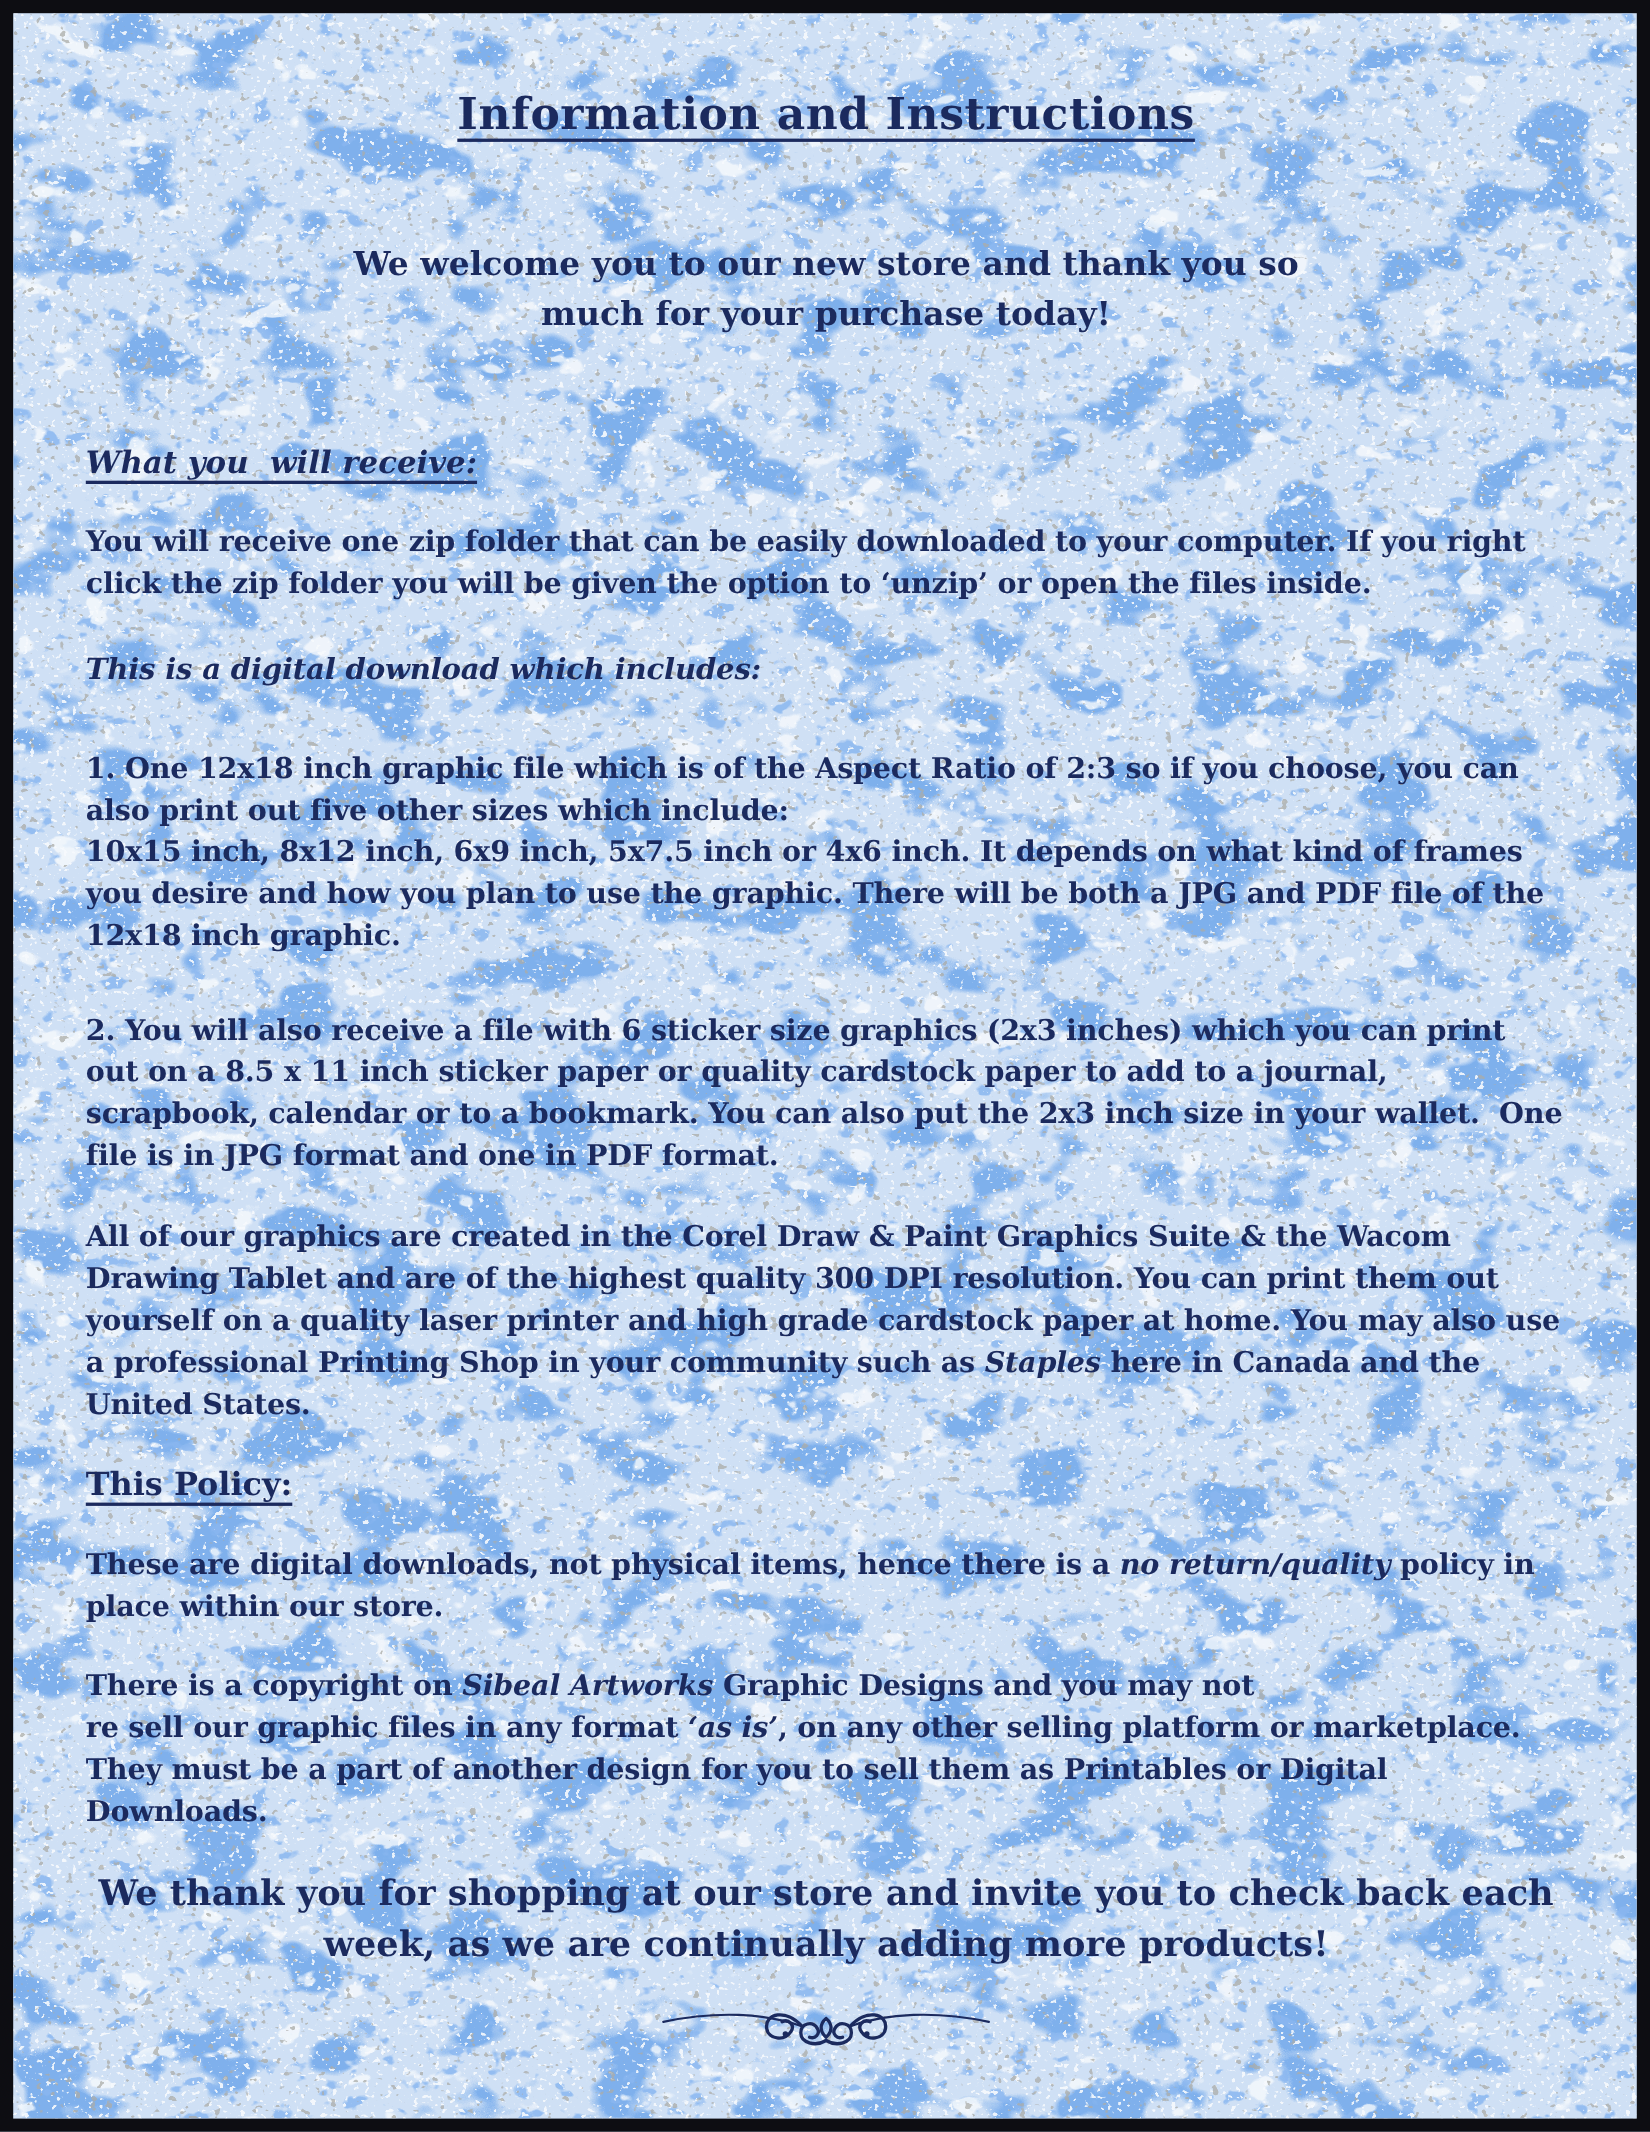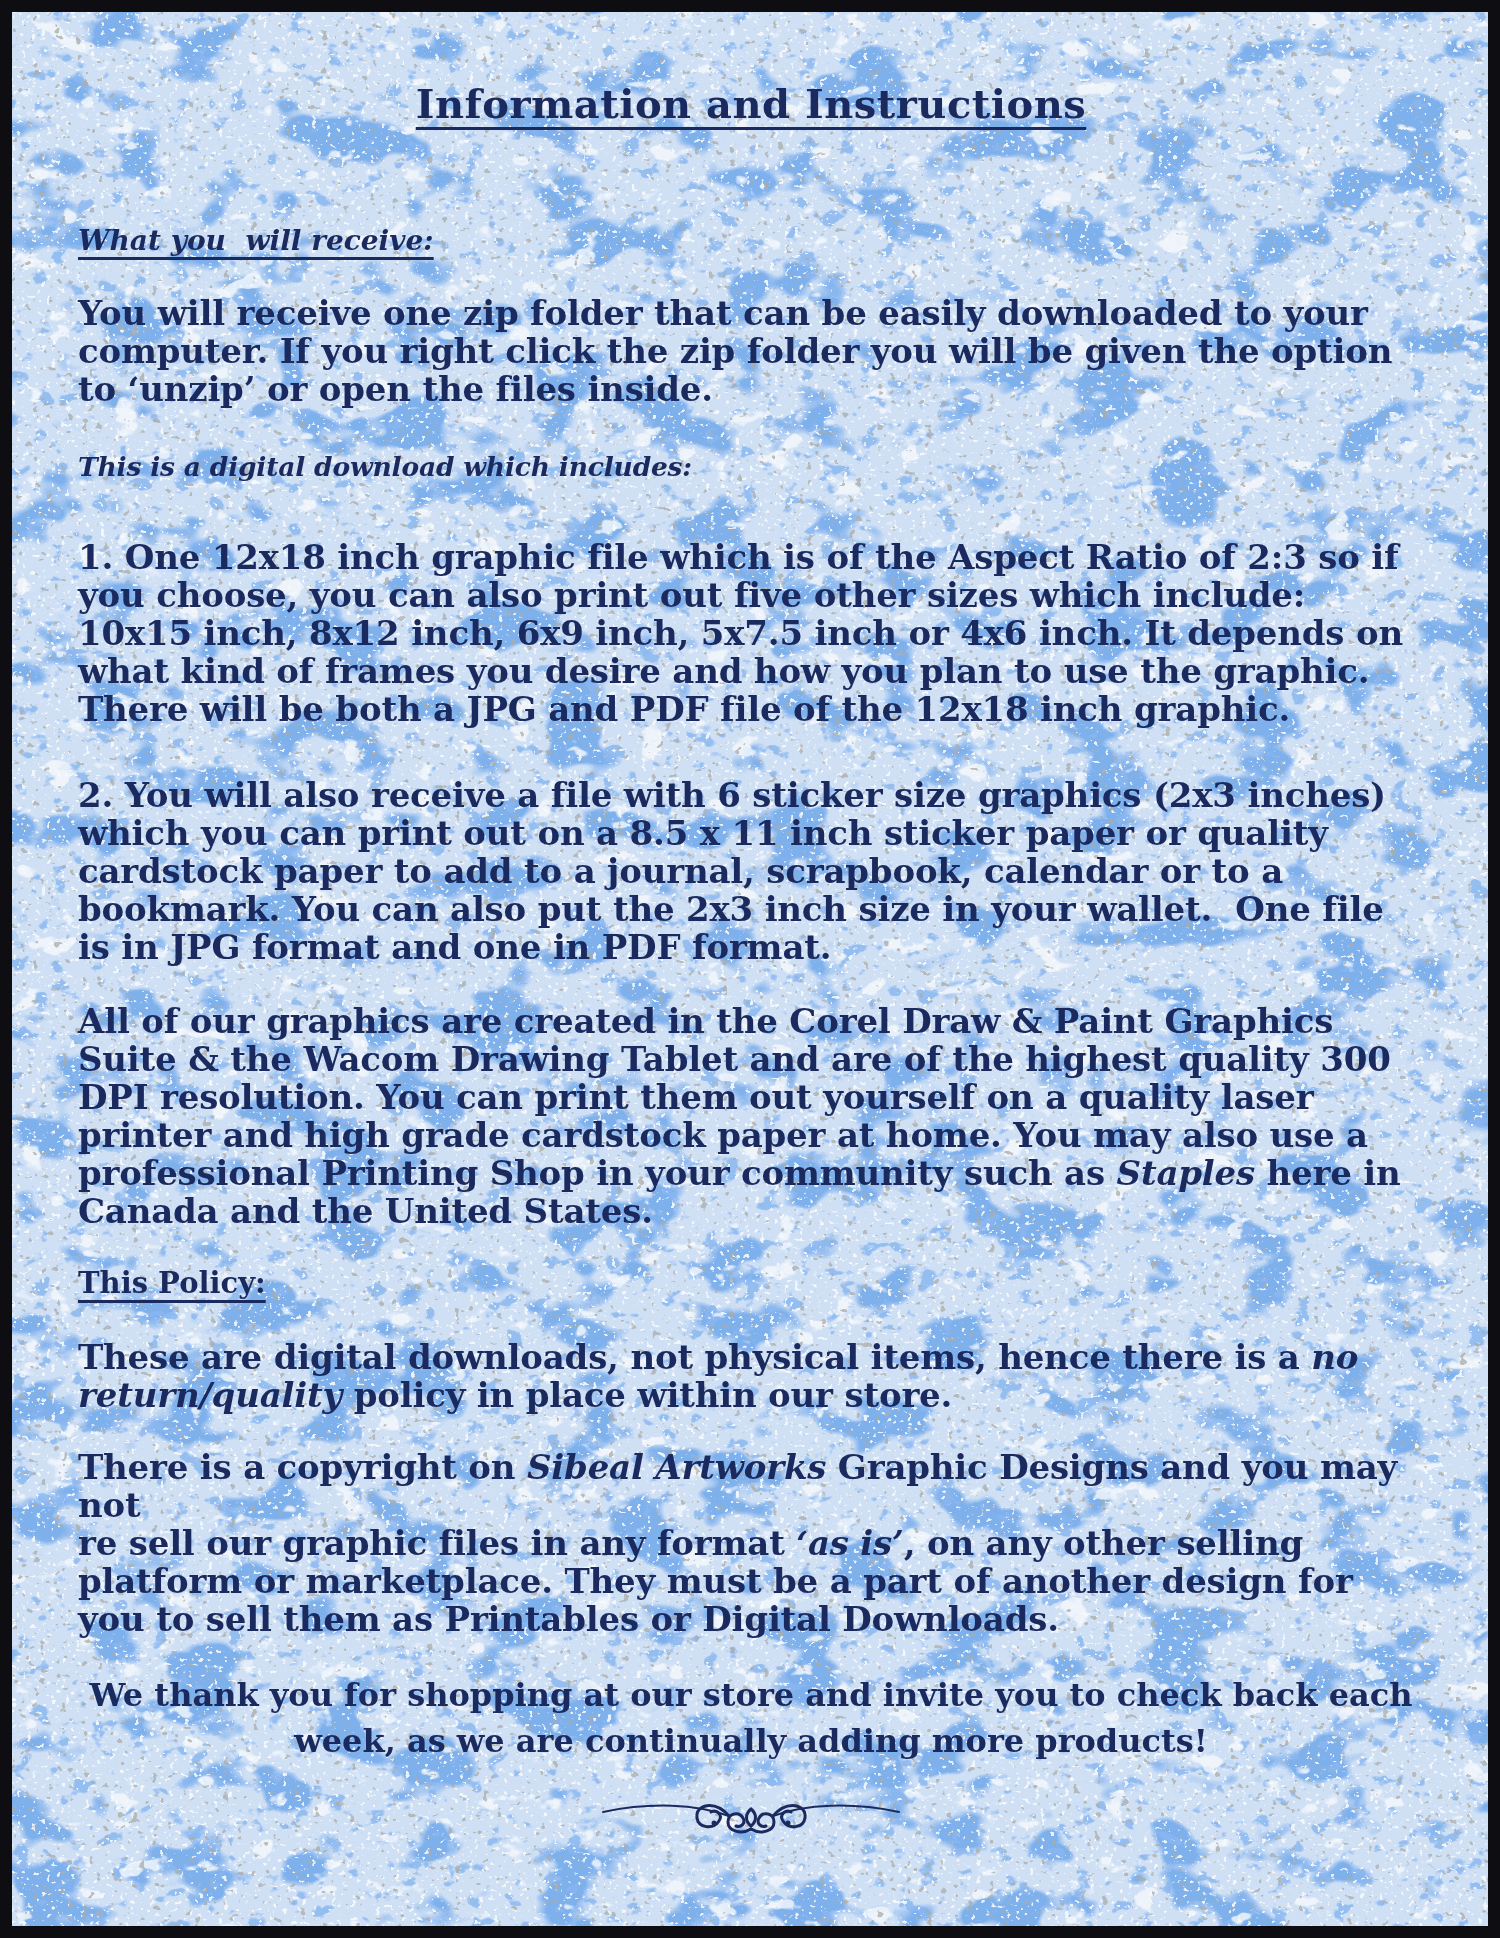--- a/index.html
+++ b/index.html
@@ -52,21 +52,21 @@
   .section-heading {
     font-size: 28px;
     line-height: 34px;
     text-decoration: underline;
     text-decoration-thickness: 2.5px;
     text-underline-offset: 7px;
   }
   .h-receive { margin-top: 96px; font-style: italic; }
   .h-policy  { margin-top: 36px; font-style: normal; font-size: 29px; }
   .body-p {
-    font-size: 34px;
+    font-size: 26px;
     line-height: 38px;
     letter-spacing: -0.2px;
   }
   .p-intro     { margin-top: 36px; }
   .h-includes  { margin-top: 40px; font-style: italic; font-size: 26.5px; }
   .p-item1     { margin-top: 52px; }
   .p-item2     { margin-top: 48px; }
   .p-quality   { margin-top: 36px; }
   .p-returns   { margin-top: 38px; }
   .p-copyright { margin-top: 34px; }
@@ -119,20 +119,22 @@
     <rect class="spk-blue2" width="1500" height="1938" filter="url(#blobsMed)" opacity="0.85"></rect>
     <rect class="spk-white" width="1500" height="1938" filter="url(#blobsWhite)" opacity="0.8"></rect>
     <rect class="spk-white" width="1500" height="1938" filter="url(#speckWhite)" opacity="0.9"></rect>
     <rect class="spk-gray" width="1500" height="1938" filter="url(#speckGray)" opacity="0.75"></rect>
   </svg>
 
   <div class="content">
 
     <h1 class="page-title">Information and Instructions</h1>
 
+    <p class="welcome ws">We welcome you to our new store and thank you so
+much for your purchase today!</p>
 
     <h2 class="section-heading h-receive ws">What you  will receive:</h2>
 
     <p class="body-p p-intro ws">You will receive one zip folder that can be easily downloaded to your computer. If you right click the zip folder you will be given the option to ‘unzip’ or open the files inside.</p>
 
     <p class="body-p h-includes ws">This is a digital download which includes:</p>
 
     <p class="body-p p-item1 ws">1. One 12x18 inch graphic file which is of the Aspect Ratio of 2:3 so if you choose, you can also print out five other sizes which include:
 10x15 inch, 8x12 inch, 6x9 inch, 5x7.5 inch or 4x6 inch. It depends on what kind of frames you desire and how you plan to use the graphic. There will be both a JPG and PDF file of the 12x18 inch graphic.</p>
 

